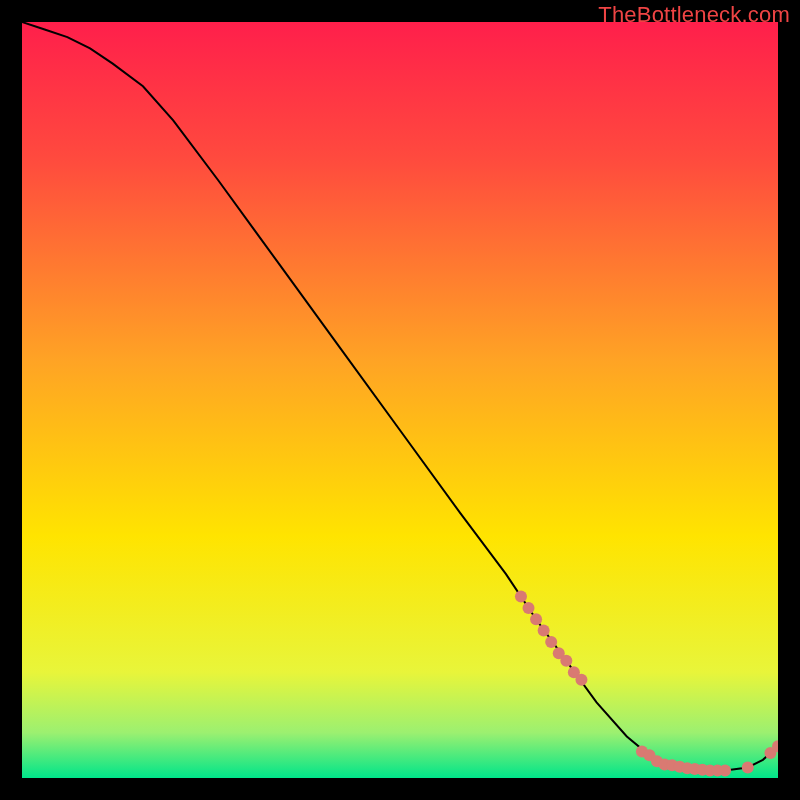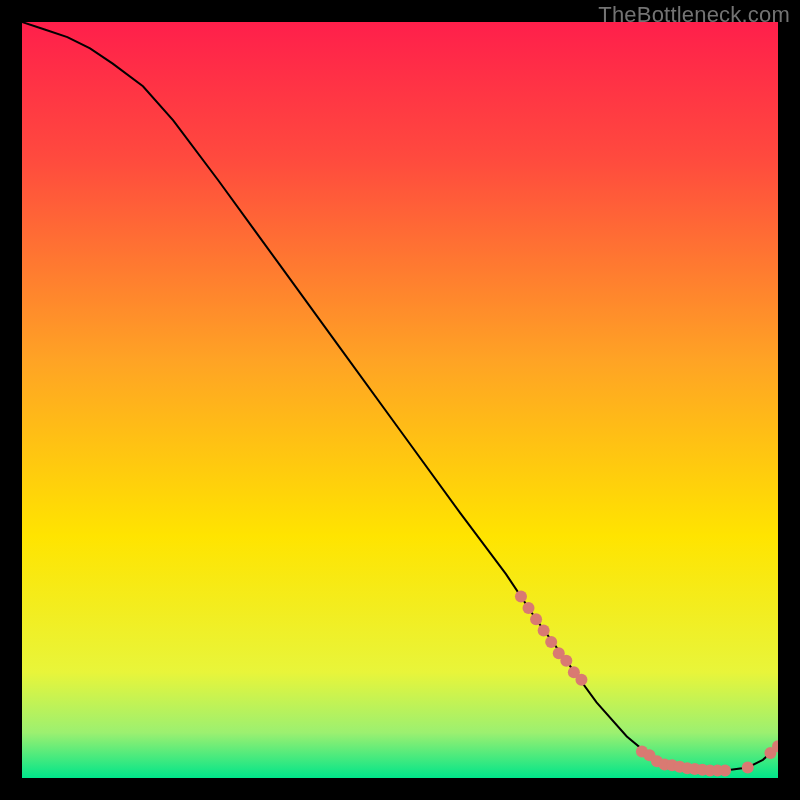--- a/index.html
+++ b/index.html
@@ -14,21 +14,21 @@
     position: relative;
     width: 800px;
     height: 800px;
   }
   .watermark {
     position: absolute;
     top: 2px;
     right: 10px;
     font-family: Arial, Helvetica, sans-serif;
     font-size: 22px;
-    color: #737373;
+    color: #ef4444;
     letter-spacing: 0.2px;
     user-select: none;
   }
   .plot {
     position: absolute;
     left: 22px;
     top: 22px;
     width: 756px;
     height: 756px;
   }

